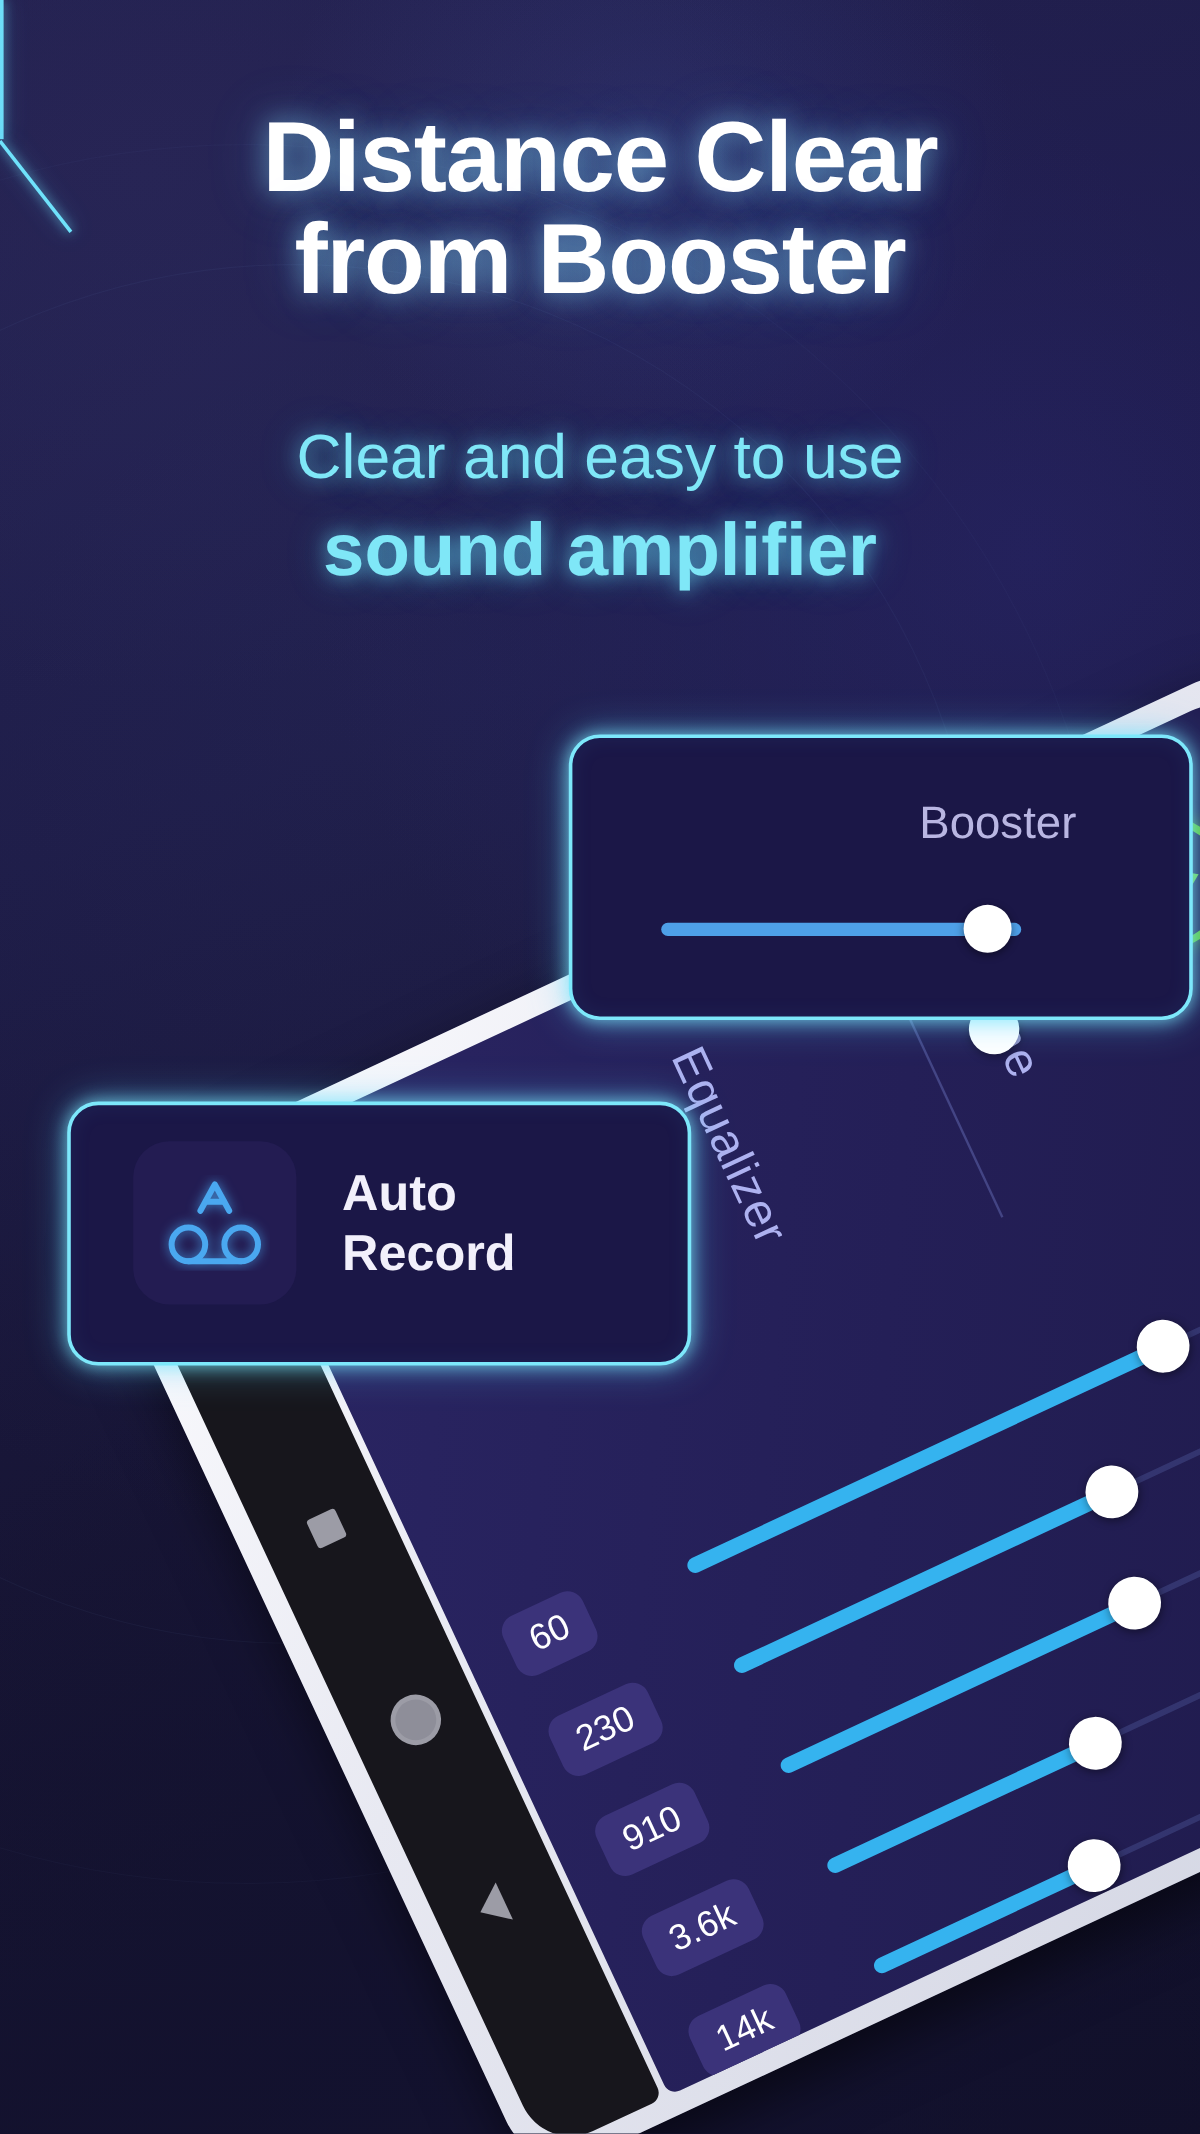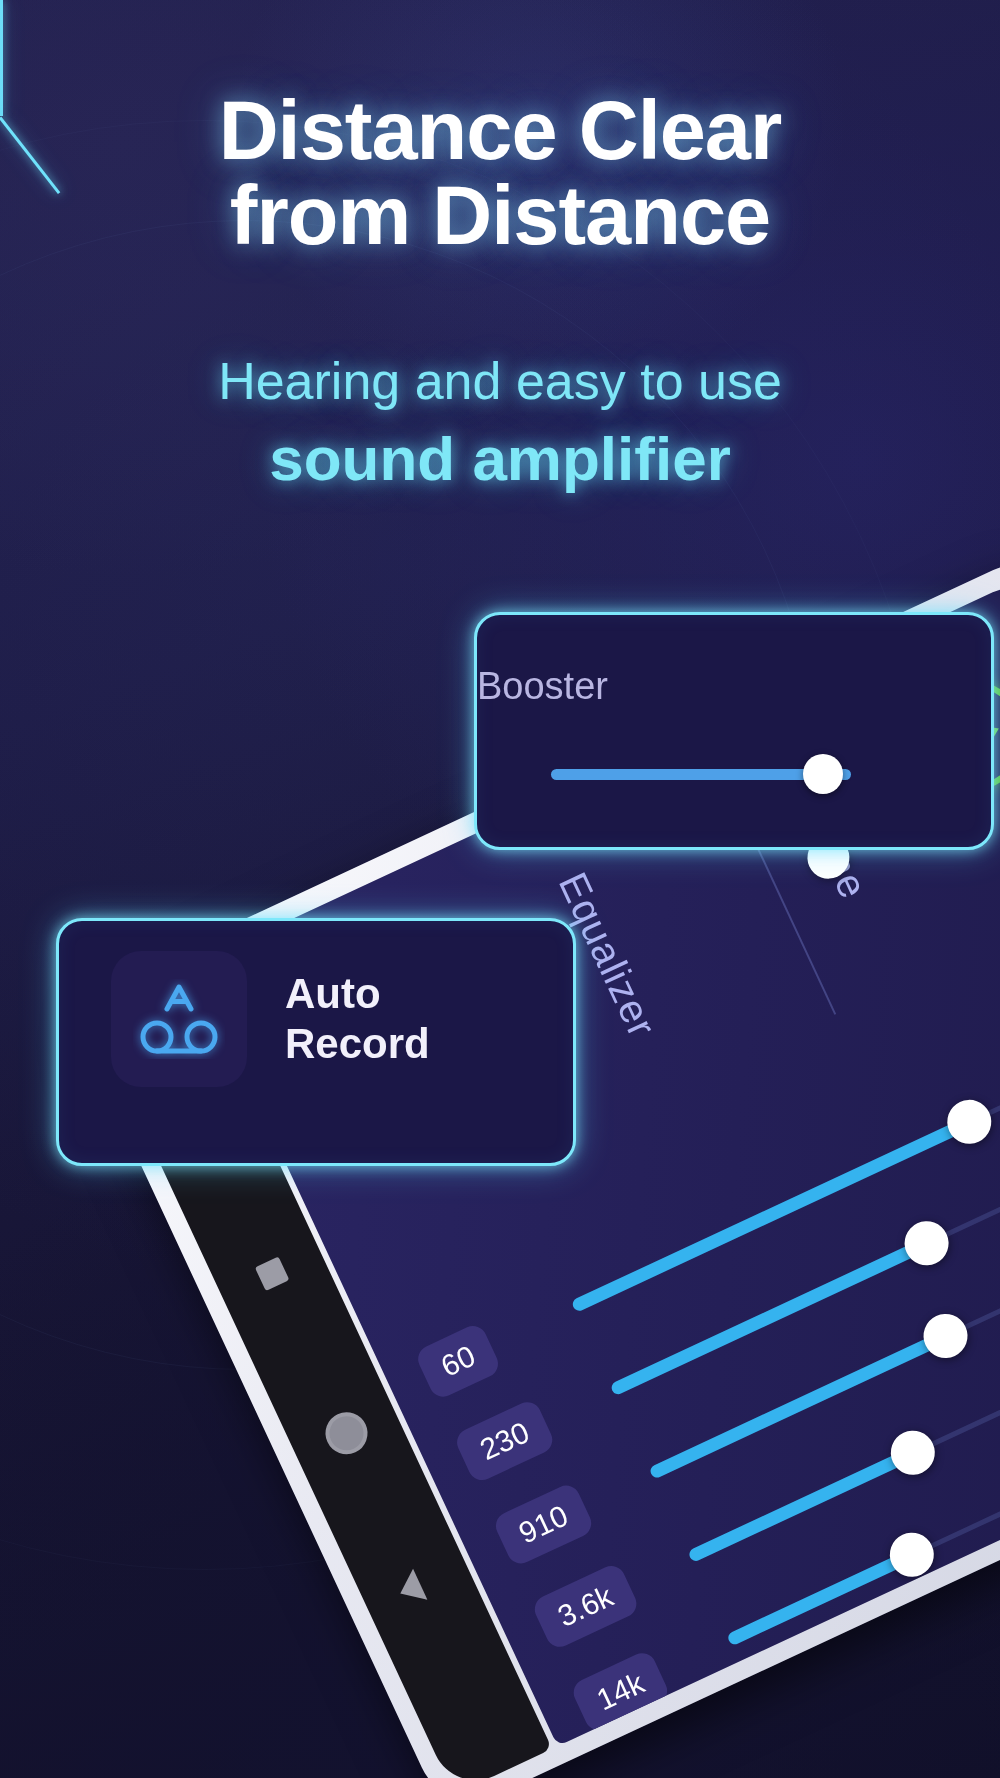--- a/index.html
+++ b/index.html
@@ -46,35 +46,35 @@
 
   
   .card {
     position:absolute; background:#1b1747;
     border:3px solid #7de8fb; border-radius:26px;
     box-shadow:0 0 14px rgba(125,232,251,0.75), 0 0 34px rgba(90,210,255,0.42),
                inset 0 0 18px rgba(60,140,220,0.10);
   }
   #booster-card { left:474px; top:612px; width:520px; height:238px; }
   .booster-title {
-    position:absolute; left:0; top:50px; width:420px; text-align:left;
+    position:absolute; left:0; top:50px; width:420px; text-align:right;
     font-size:38px; font-weight:500; color:#b9b6e2;
   }
   .slider-row { position:absolute; left:74px; top:140px; width:300px; height:40px; }
   .slider-track {
     position:absolute; left:0; top:14px; width:300px; height:11px;
     border-radius:6px; background:#4ea0e8;
   }
   .slider-thumb {
     position:absolute; left:252px; top:-1px; width:40px; height:40px;
     border-radius:50%; background:#ffffff;
     box-shadow:0 2px 7px rgba(0,0,0,0.45);
   }
 
-  #autorecord-card { left:56px; top:918px; width:520px; height:248px;padding-left:20px; }
+  #autorecord-card { left:56px; top:918px; width:520px; height:220px;padding-left:20px; }
   .ar-inner { position:absolute; left:52px; top:30px; display:flex; align-items:center; gap:38px; }
   .ar-icon-box {
     width:136px; height:136px; border-radius:30px; background:#231c52;
     display:flex; align-items:center; justify-content:center;
   }
   .ar-label {
     font-size:42px; font-weight:bold; color:#f2f0fb; line-height:1.18;
     white-space:pre-line;
   }
 
@@ -169,25 +169,25 @@
 </head>
 <body>
 
 <div class="glowTop"></div>
 <div class="arc arc1"></div>
 <div class="arc arc2"></div>
 <div class="arc arc3"></div>
 
 <div class="headline">
   <div>Distance Clear</div>
-  <div>from Distance</div>
+  <div>from Booster</div>
 </div>
 
 <div class="subtitle">
-  <span>Hearing and easy to use</span>
+  <span>Clear and easy to use</span>
   <span class="b">sound amplifier</span>
 </div>
 
 <div id="conn-booster" class="conn"></div>
 <div id="conn-auto"></div>
 <div id="conn-auto-h"></div>
 
 <div id="phone-wrap">
   <div class="phone-body">
 

